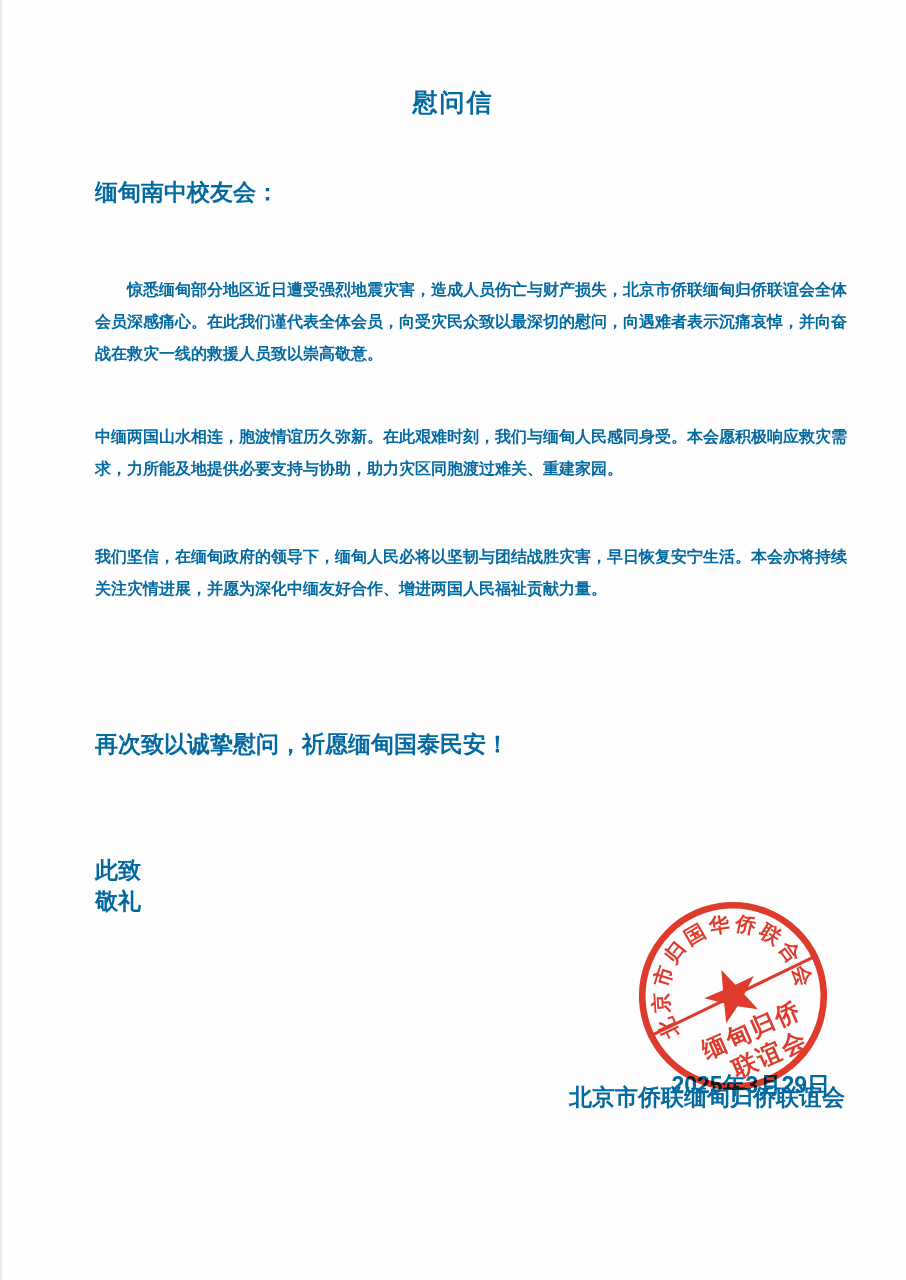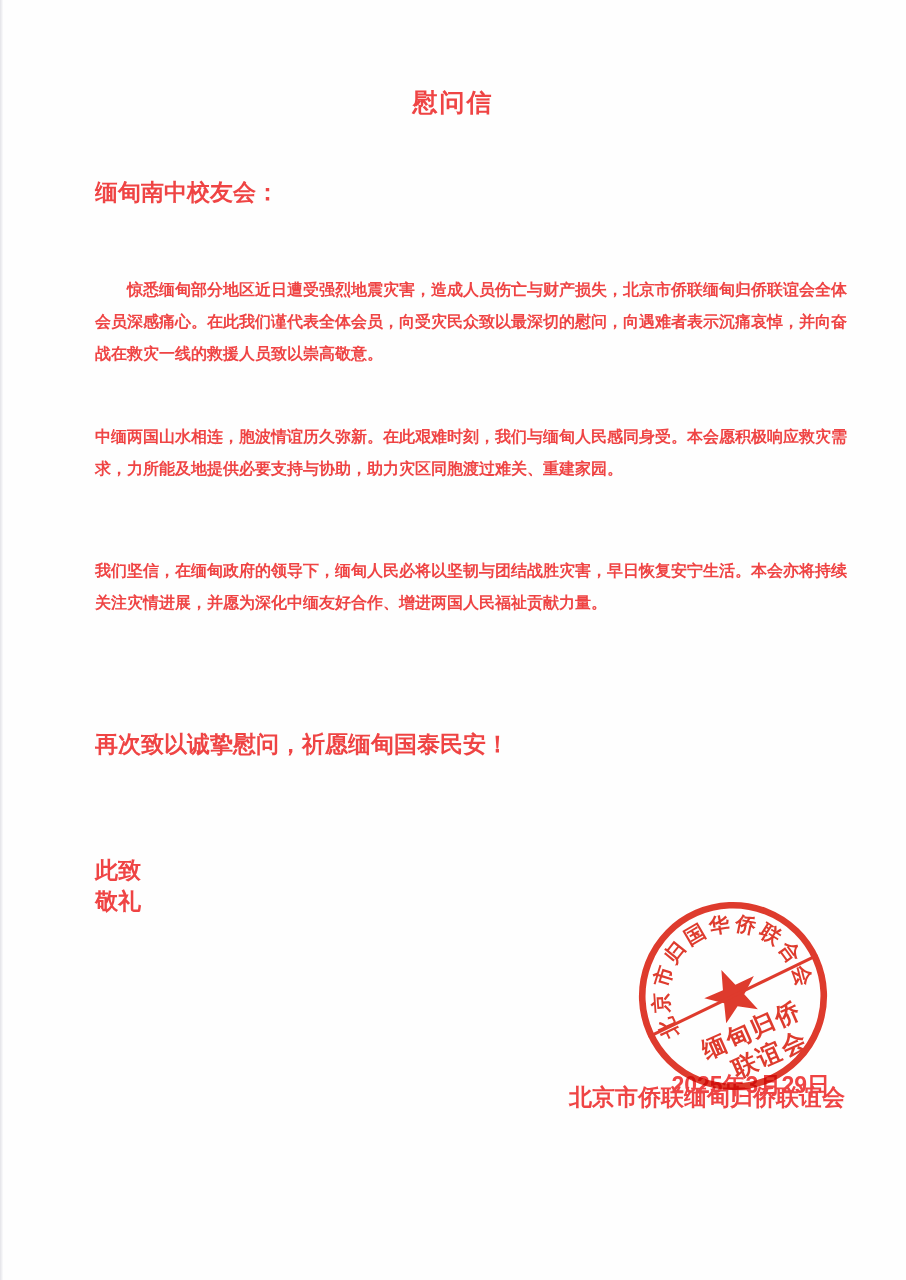--- a/index.html
+++ b/index.html
@@ -5,21 +5,21 @@
   * { margin: 0; padding: 0; box-sizing: border-box; }
   html, body { background: #ffffff; }
   body {
     font-family: "Liberation Sans", "DejaVu Sans", sans-serif;
     width: 906px; height: 1280px;
     position: relative; overflow: hidden;
   }
   .page {
     position: absolute; inset: 0;
     background: #fefefe;
-    color: #ef4444;
+    color: #0369a1;
     font-weight: 600;
   }
   .page-edge {
     position: absolute; left: 0; top: 0; bottom: 0; width: 3px;
     background: linear-gradient(to right, #e3e3e8, #fbfbfc);
   }
   .title {
     position: absolute; top: 86px; left: 0; width: 100%;
     text-align: center;
     font-size: 25px; font-weight: 700;
@@ -30,21 +30,21 @@
     font-size: 23px;
   }
   .para {
     position: absolute; left: 95px; width: 752px;
     font-size: 16px; line-height: 32px;
     text-align: justify; text-justify: inter-ideograph;
   }
   .indent { text-indent: 2em; }
   .p1 { top: 274px; }
   .p2 { top: 421px; }
-  .p3 { top: 541px; margin-top: 14px; }
+  .p3 { top: 541px; }
   .closing {
     position: absolute; top: 729px; left: 95px;
     font-size: 23px;
   }
   .valediction {
     position: absolute; top: 855px; left: 95px;
     font-size: 23px; line-height: 31px; text-align: right;
   }
   .signature {
     position: absolute; top: 1036px; left: 420px; width: 425px;

